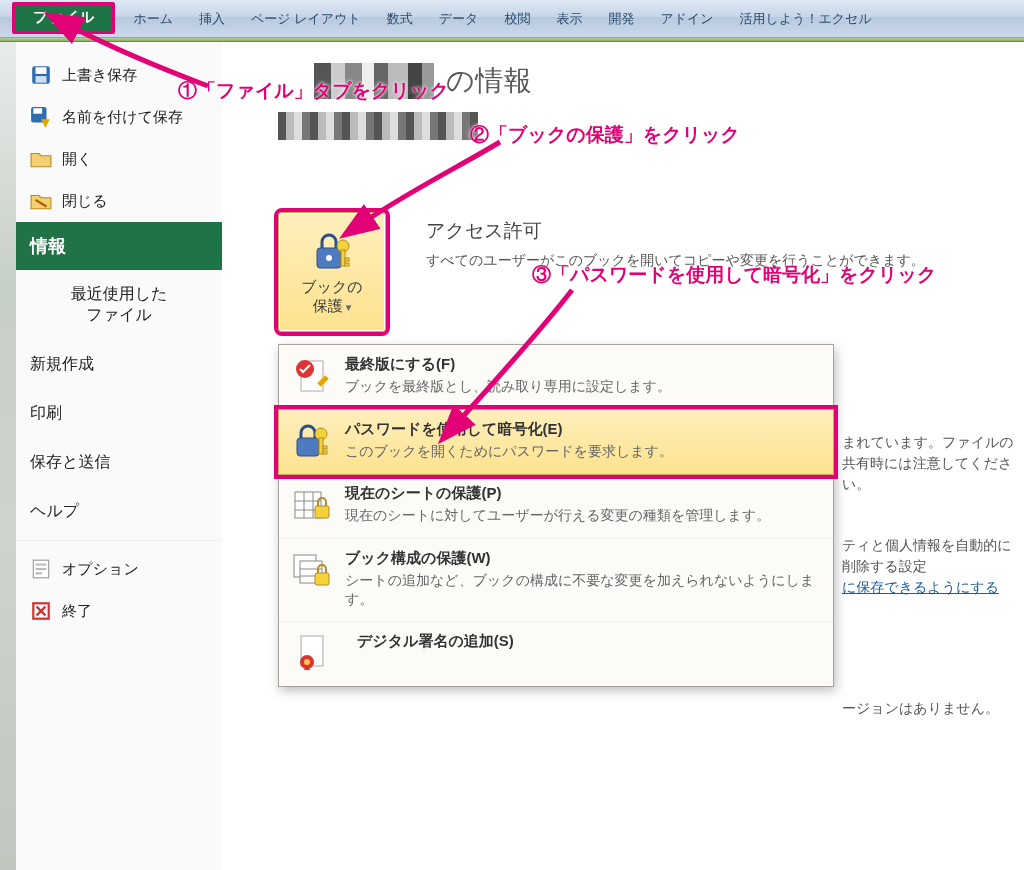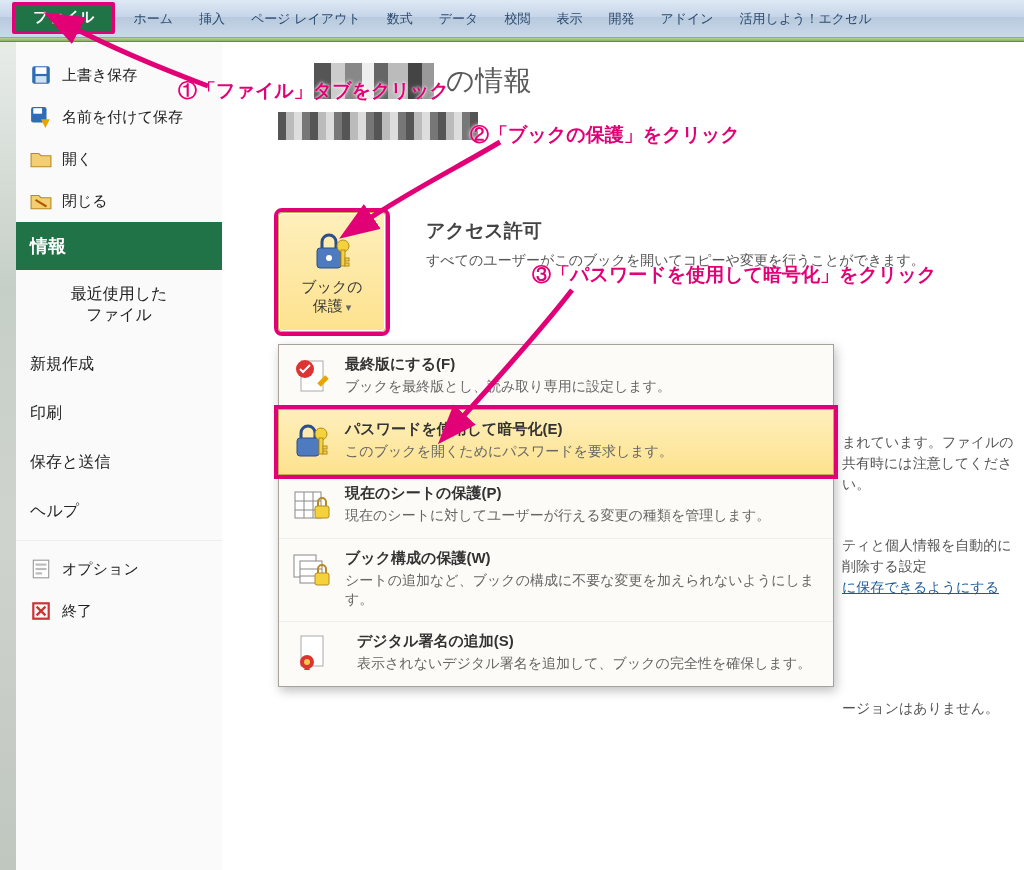--- a/index.html
+++ b/index.html
@@ -145,21 +145,21 @@
     .protect-btn .lbl { font-size: 15px; color: #3a3a3a; line-height: 1.25; text-align: center; }
     .protect-btn .lbl:after { content: " \25BE"; font-size: 11px; color: #666; }
 
     
     .perm-block {
       position: absolute;
       left: 204px;
       top: 176px;
       right: 20px;
     }
-    .perm-title { font-size: 19px; font-weight: bold; color: #444; margin-bottom: 8px; }
+    .perm-title { font-size: 19px; font-weight: normal; color: #444; margin-bottom: 8px; }
     .perm-desc { font-size: 14px; color: #555; }
 
     
     .drop {
       position: absolute;
       left: 56px;
       top: 302px;
       width: 556px;
       background: #fcfbf7;
       border: 1px solid #a7a29a;
@@ -406,21 +406,20 @@
         <span class="d-ico">
           <svg viewBox="0 0 42 42">
               <rect x="10" y="4" width="22" height="30" fill="#fff" stroke="#aaa"></rect>
               <circle cx="16" cy="30" r="7" fill="#d33"></circle>
               <path d="M13 38 l3 -6 l3 6 z" fill="#d33"></path>
               <circle cx="16" cy="30" r="3" fill="#f6c94a"></circle>
             </svg>
         </span>
         <span class="d-txt">
           <div class="d-title">デジタル署名の追加(S)</div>
-          <div class="d-desc">表示されないデジタル署名を追加して、ブックの完全性を確保します。</div>
         </span>
       </div>
     </div>
 
   </div>
 </div>
 
 <div class="anno" style="left:178px; top:78px;">
   <span>①「ファイル」タブをクリック</span>
   <svg style="left:-120px; top:-62px;" width="160" height="80">

